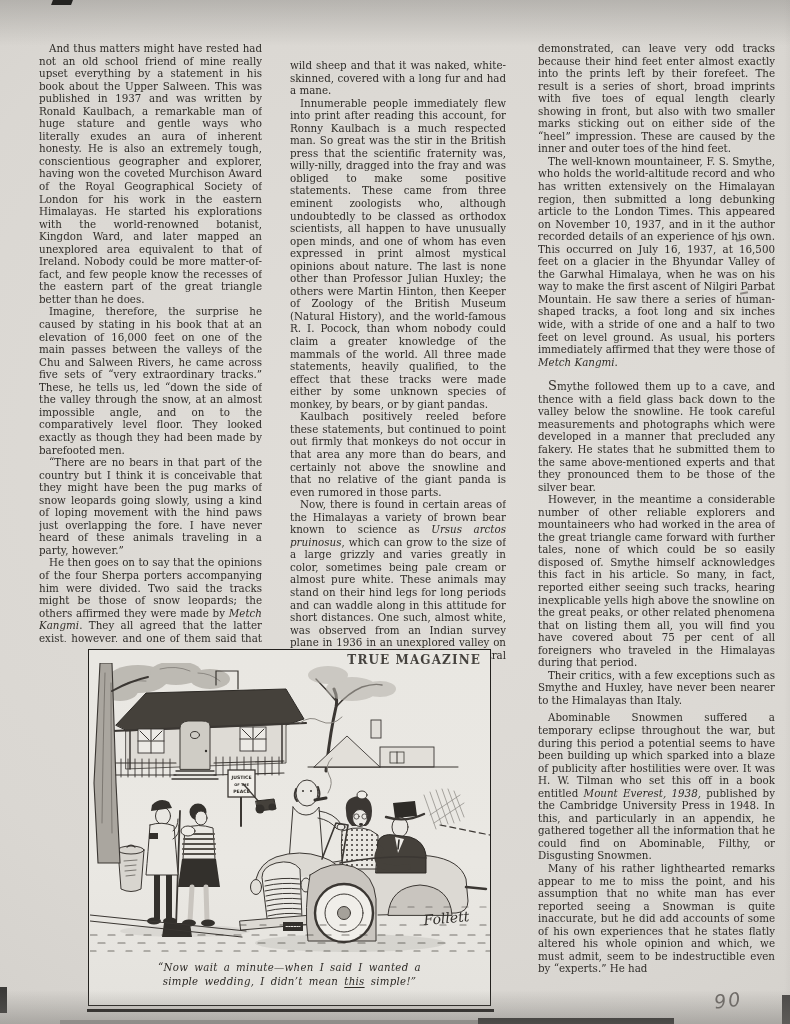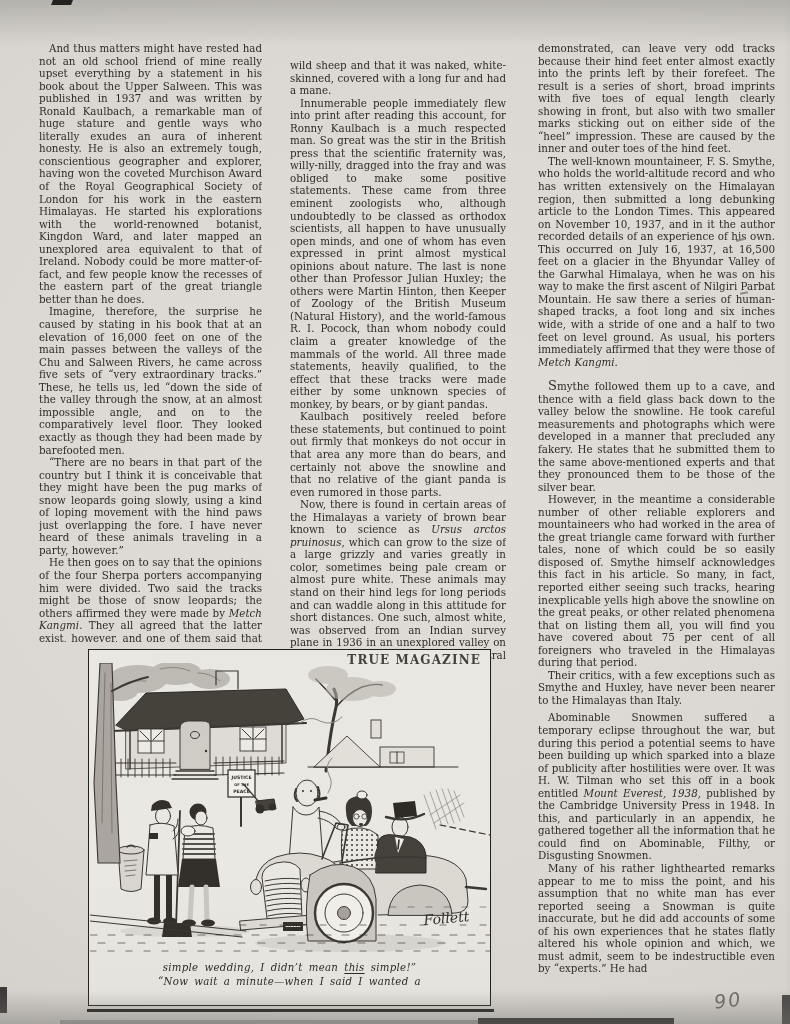--- a/index.html
+++ b/index.html
@@ -266,22 +266,22 @@
         <path d="M0,272 H400" stroke-width="1.2" stroke-dasharray="7 11" opacity=".65"></path>
         <path d="M8,280 H400" stroke-width="1.2" stroke-dasharray="7 13" opacity=".65"></path>
         <path d="M0,288 H400" stroke-width="1.2" stroke-dasharray="6 12" opacity=".65"></path>
         <path d="M300,244 H400" stroke-width="1.2" stroke-dasharray="6 12" opacity=".5"></path>
 
         <text x="334" y="262" font-size="14" font-style="italic" fill="#33302c" stroke="none" font-family="DejaVu Serif, serif" transform="rotate(-5 334 262)">Follett</text>
       </g>
     </svg>
 
     <div class="caption">
+      <div>“Now wait a minute—when I said I wanted a</div>
       <div><span>simple wedding, I didn’t mean </span><span class="u">this</span><span> simple!”</span></div>
-      <div>“Now wait a minute—when I said I wanted a</div>
     </div>
   </div>
   <div class="frame-bottom-rule"></div>
 
   <span class="page-number">90</span>
 
   <div class="artifact a-top-chip"></div>
   <div class="artifact a-bottom-band2"></div>
   <div class="artifact a-bottom-band"></div>
   <div class="artifact a-left-mark"></div>

